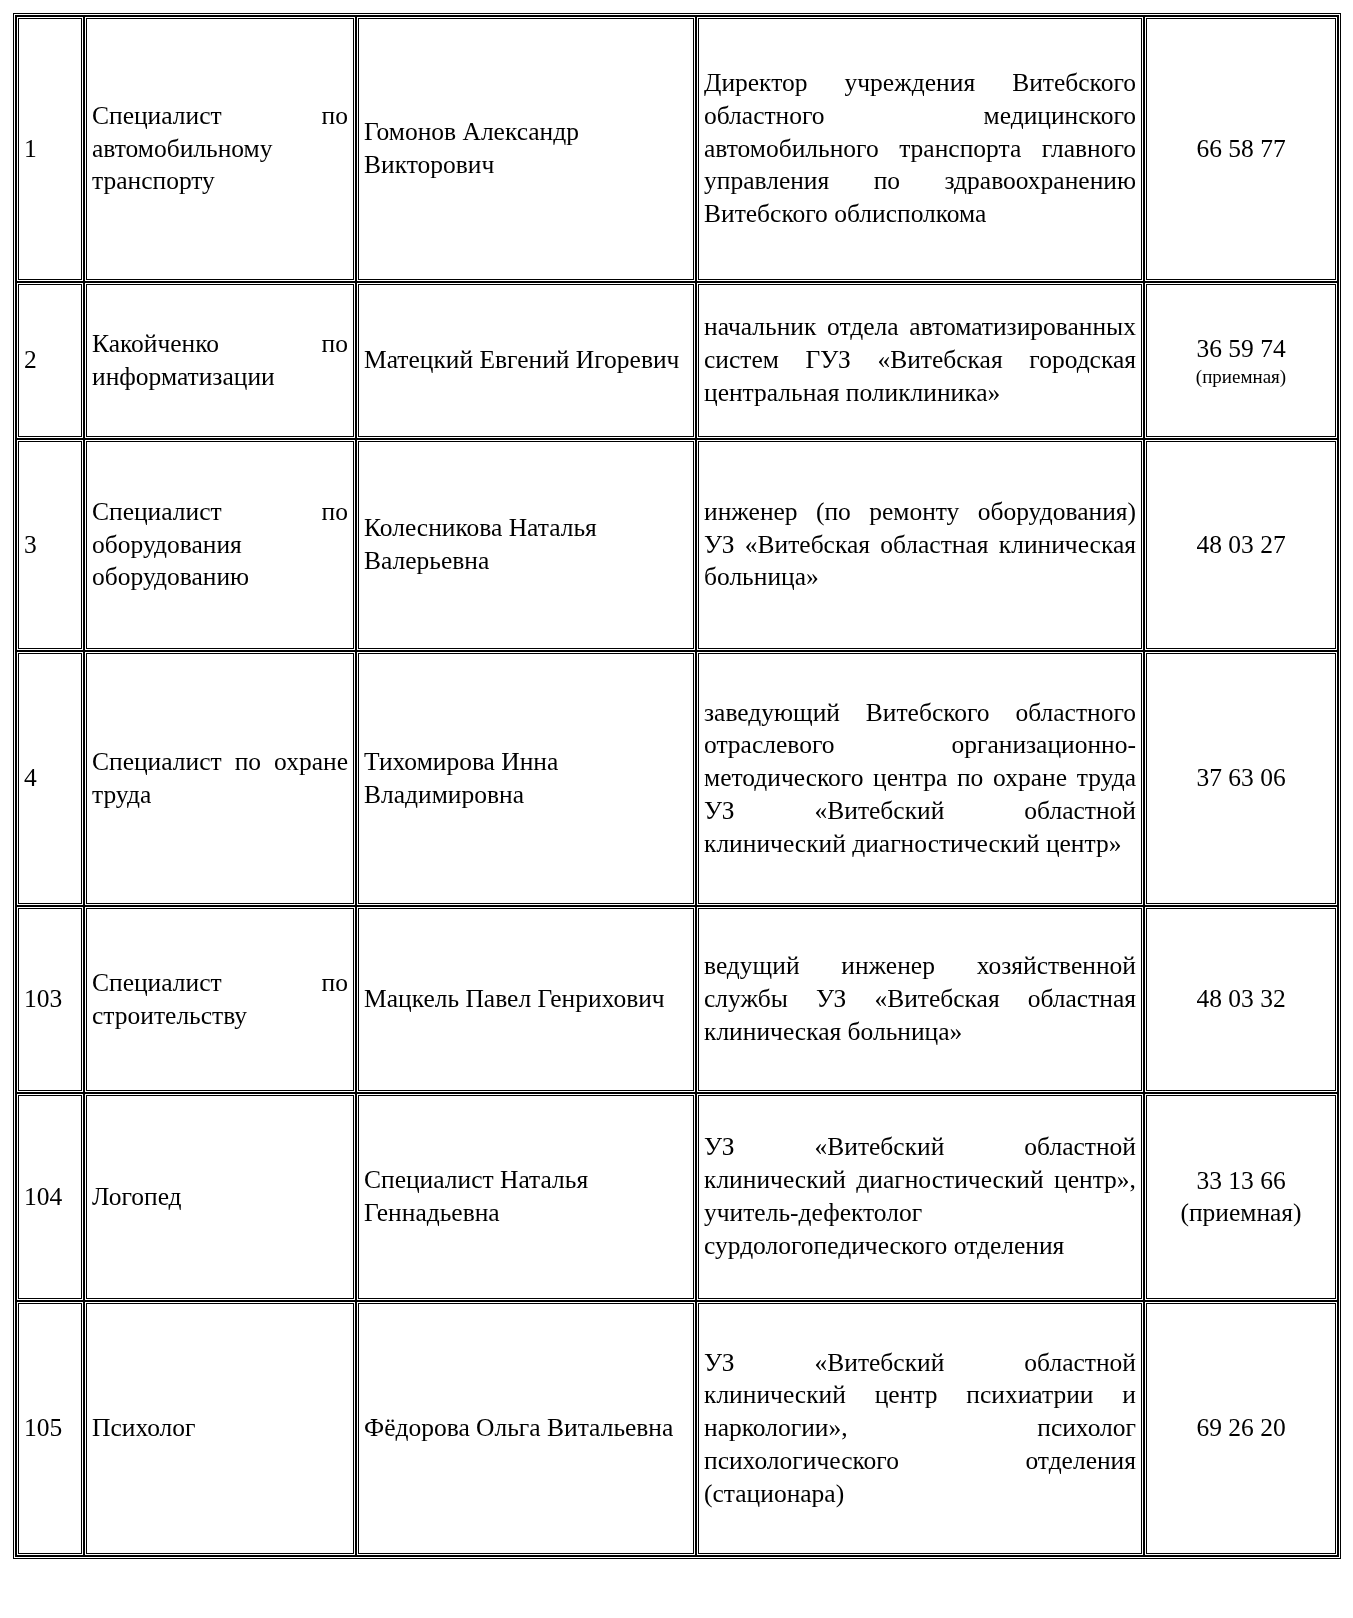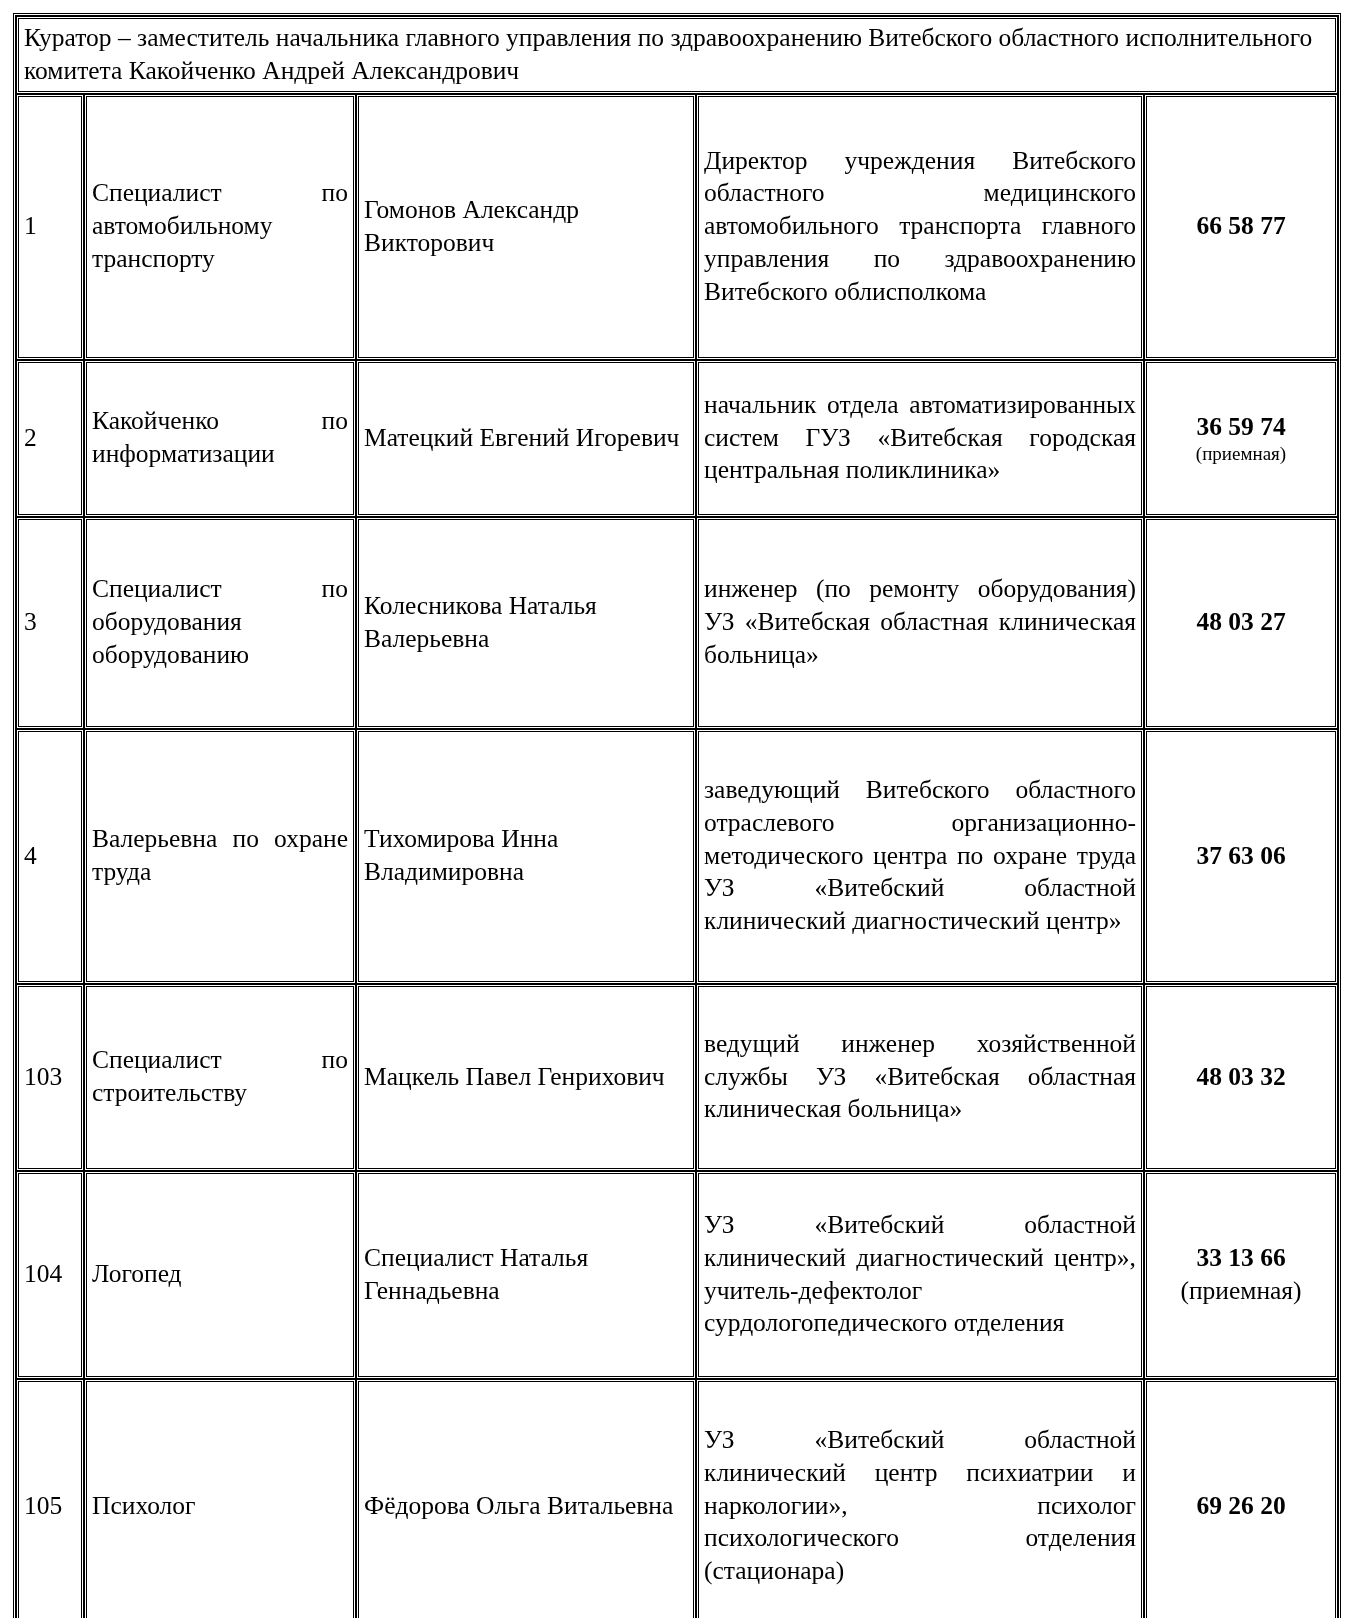--- a/index.html
+++ b/index.html
@@ -87,21 +87,21 @@
     text-align-last: left;
     padding-left: 7px;
     padding-right: 4px;
   }
   td.phone-cell {
     text-align: center;
     padding-left: 3px;
     padding-right: 3px;
   }
 
-  .phone-number { display: block; white-space: nowrap; font-weight: bold; }
+  .phone-number { display: block; white-space: nowrap; }
   .phone-note { display: block; white-space: nowrap; }
   .phone-note.small { font-size: 19px; line-height: 1.15; }
   .phone-note.normal { font-size: 25.5px; line-height: 1.25; }
 
   
   tr.r1  td { height: 254px; }
   tr.r2  td { height: 145px; }
   tr.r3  td { height: 200px; }
   tr.r4  td { height: 243px; }
   tr.r103 td { height: 175px; }
@@ -116,23 +116,20 @@
   <table class="curator-table">
     <colgroup>
       <col class="c-num">
       <col class="c-role">
       <col class="c-name">
       <col class="c-desc">
       <col class="c-phone">
     </colgroup>
     <tbody>
 
-      <tr>
-        <td class="header-cell" colspan="5">Куратор – заместитель начальника главного управления по здравоохранению Витебского областного исполнительного комитета Какойченко Андрей Александрович</td>
-      </tr>
 
       <tr class="r1">
         <td class="num-cell">1</td>
         <td class="role-cell">Специалист по автомобильному транспорту</td>
         <td class="name-cell">Гомонов Александр Викторович</td>
         <td class="desc-cell">Директор учреждения Витебского областного медицинского автомобильного транспорта главного управления по здравоохранению Витебского облисполкома</td>
         <td class="phone-cell">
           <span class="phone-number">66 58 77</span>
 
         </td>
@@ -155,21 +152,21 @@
         <td class="name-cell">Колесникова Наталья Валерьевна</td>
         <td class="desc-cell">инженер (по ремонту оборудования) УЗ «Витебская областная клиническая больница»</td>
         <td class="phone-cell">
           <span class="phone-number">48 03 27</span>
 
         </td>
       </tr>
 
       <tr class="r4">
         <td class="num-cell">4</td>
-        <td class="role-cell">Валерьевна по охране труда</td>
+        <td class="role-cell">Специалист по охране труда</td>
         <td class="name-cell">Тихомирова Инна Владимировна</td>
         <td class="desc-cell">заведующий Витебского областного отраслевого организационно-методического центра по охране труда УЗ «Витебский областной клинический диагностический центр»</td>
         <td class="phone-cell">
           <span class="phone-number">37 63 06</span>
 
         </td>
       </tr>
 
       <tr class="r103">
         <td class="num-cell">103</td>

